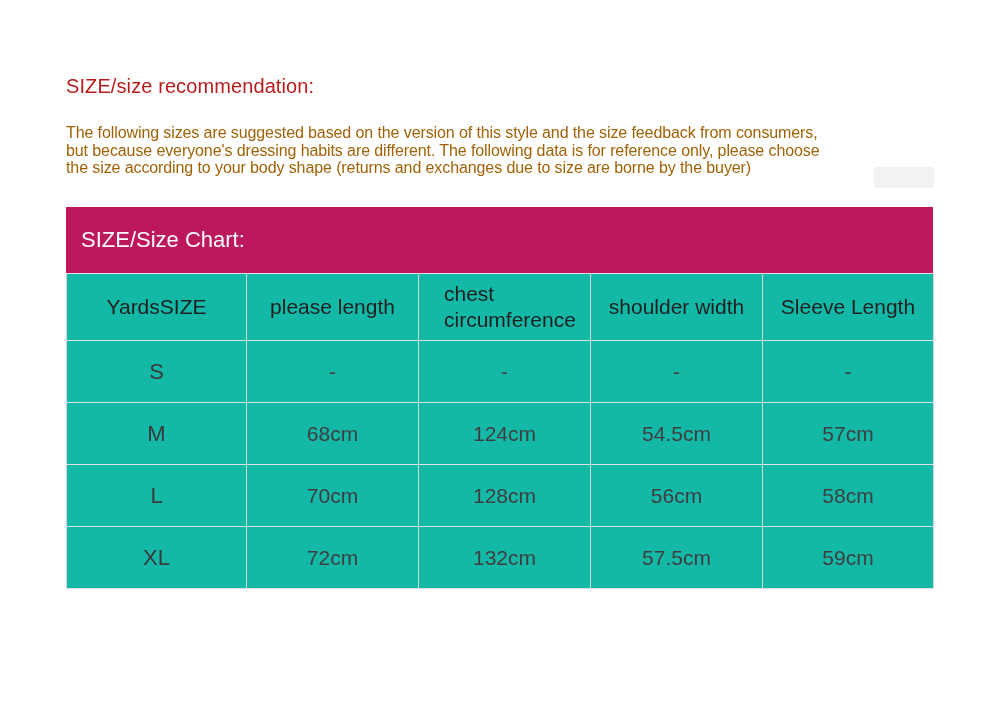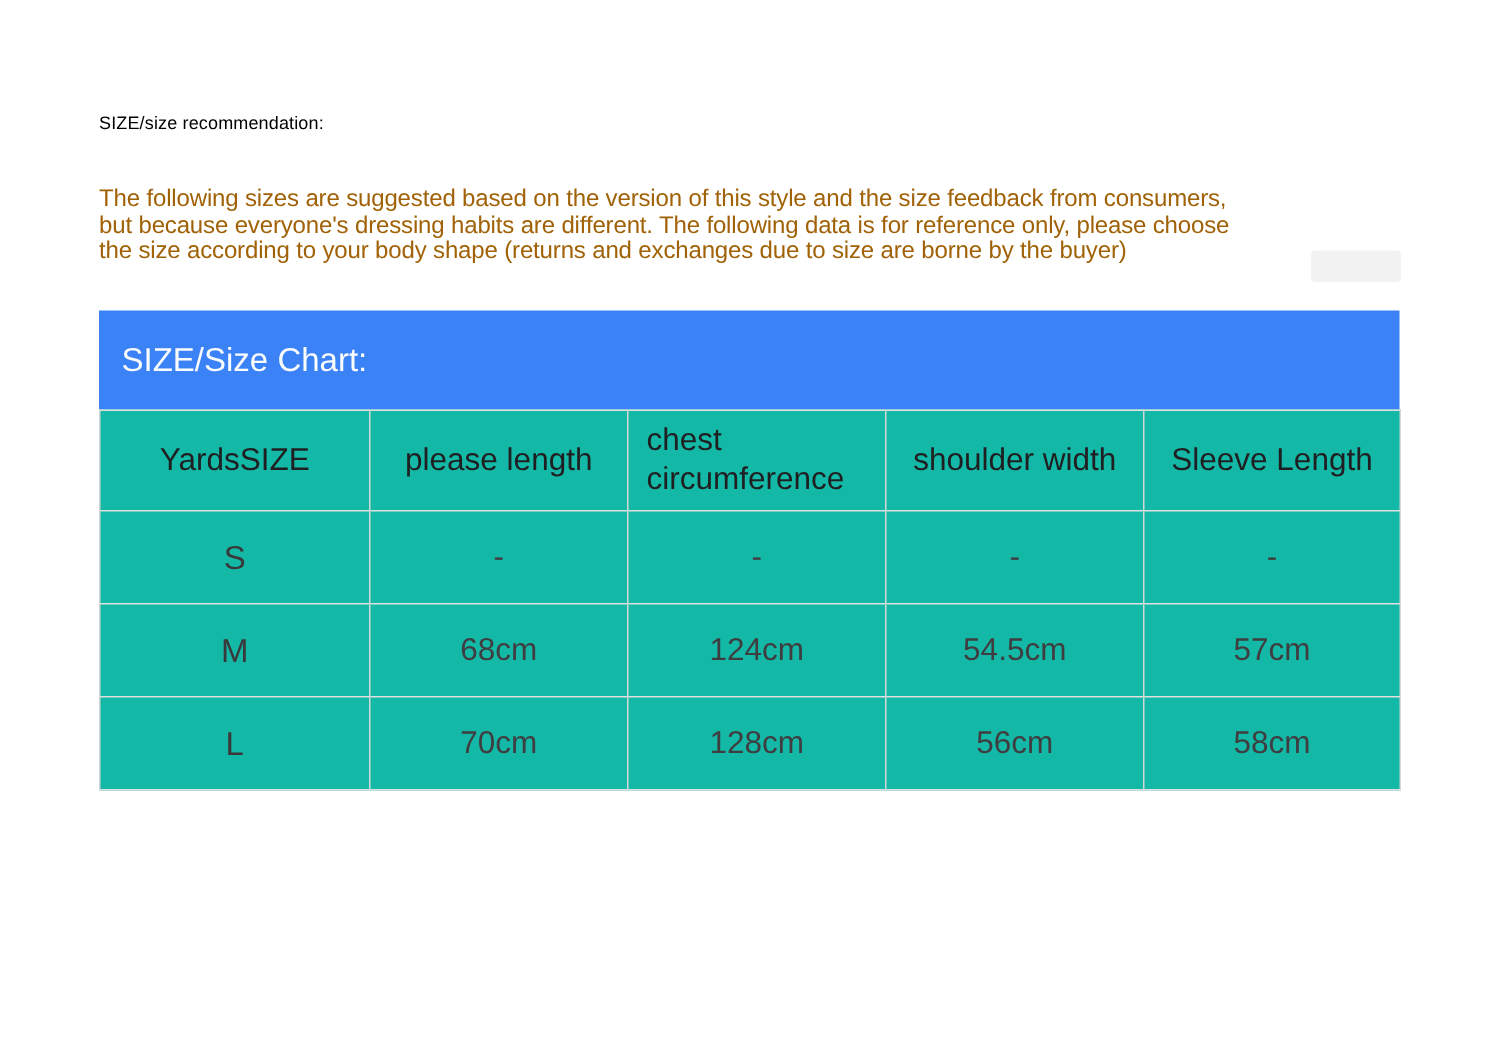--- a/index.html
+++ b/index.html
@@ -8,22 +8,22 @@
     width: 1000px;
     height: 708px;
     background: #ffffff;
     font-family: "Liberation Sans", sans-serif;
     overflow: hidden;
   }
   .heading {
     position: absolute;
     left: 66px;
     top: 75px;
-    font-size: 12px;
-    color: #000000;
+    font-size: 20px;
+    color: #b91c1c;
     letter-spacing: 0.1px;
   }
   .paragraph {
     position: absolute;
     left: 66px;
     top: 124px;
     width: 872px;
     font-size: 16px;
     line-height: 17.5px;
     color: #a16207;
@@ -72,21 +72,21 @@
   }
   .size-table thead th {
     height: 66px;
     font-size: 21px;
     font-weight: normal;
     color: #1f1f21;
     text-align: center;
   }
   .size-table thead th.left-align {
     text-align: left;
-    padding-left: 12px;
+    padding-left: 25px;
     line-height: 1.22;
   }
   .size-table tbody td {
     height: 61px;
     text-align: center;
     font-size: 21px;
     color: #3e3e40;
   }
   .size-table tbody td.size-col {
     font-size: 22px;
@@ -101,21 +101,21 @@
   <div class="heading">SIZE/size recommendation:</div>
 
   <div class="paragraph">The following sizes are suggested based on the version of this style and the size feedback from consumers,
 but because everyone's dressing habits are different. The following data is for reference only, please choose
 the size according to your body shape (returns and exchanges due to size are borne by the buyer)</div>
 
   <div class="smudge"></div>
 
   <div class="chart-section">
 
-    <div class="title-bar" style="background: #3b82f6; color: rgb(250, 252, 253);">
+    <div class="title-bar" style="background: #be185d; color: rgb(250, 252, 253);">
       <span>SIZE/Size Chart:</span>
     </div>
 
     <table class="size-table">
       <colgroup>
         <col style="width:180px">
         <col style="width:172px">
         <col style="width:172px">
         <col style="width:172px">
         <col style="width:171px">
@@ -144,17 +144,24 @@
           <td>54.5cm</td>
           <td>57cm</td>
         </tr>
         <tr>
           <td class="size-col">L</td>
           <td>70cm</td>
           <td>128cm</td>
           <td>56cm</td>
           <td>58cm</td>
         </tr>
+        <tr>
+          <td class="size-col">XL</td>
+          <td>72cm</td>
+          <td>132cm</td>
+          <td>57.5cm</td>
+          <td>59cm</td>
+        </tr>
       </tbody>
     </table>
 
   </div>
 </div>
 
 </body></html>

